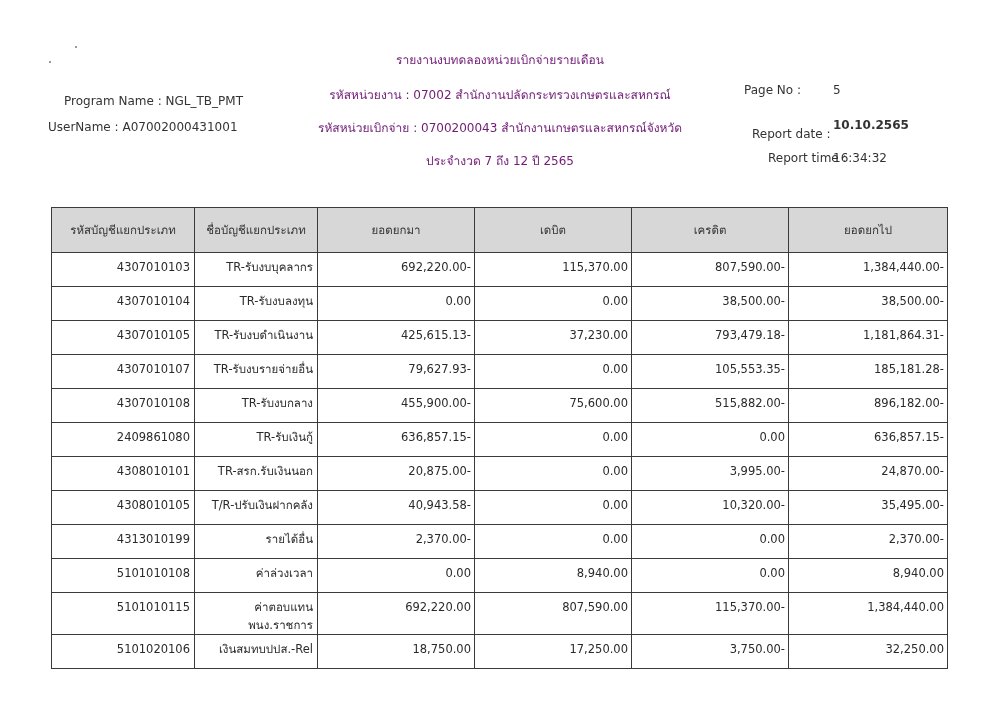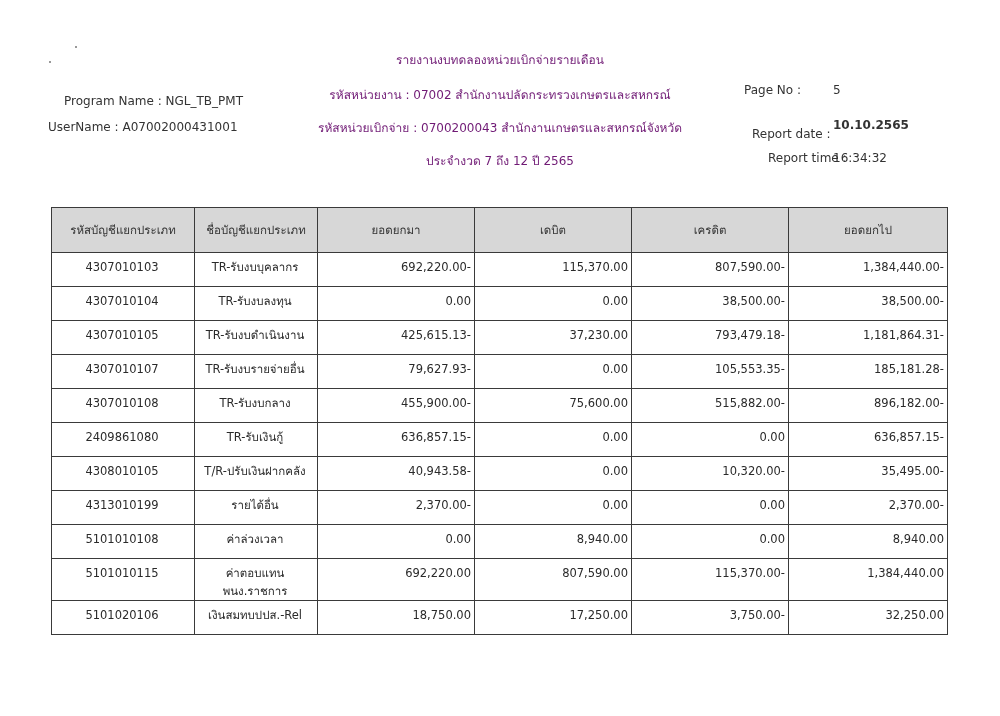--- a/index.html
+++ b/index.html
@@ -17,21 +17,21 @@
   }
   table.report th, table.report td {
     border: 1.5px solid #3a3a3a; padding: 0 4px; vertical-align: top;
   }
   table.report th {
     background: #d7d7d7; font-weight: normal; height: 44px; vertical-align: middle;
     text-align: center; color: #333;
   }
   table.report td { height: 34px; padding-top: 5px; line-height: 18px; box-sizing: border-box; }
   table.report td.num { text-align: right; padding-right: 3px; }
-  table.report td.txt { text-align: center; padding-left: 2px; }
+  table.report td.txt { text-align: right; padding-left: 2px; }
   table.report tr.tall td { height: 41px; }
 </style>
 </head>
 <body>
 
 <div class="dot" style="left:75px;top:46px;"></div>
 <div class="dot" style="left:49px;top:61px;"></div>
 
 <div class="center" style="top:50px;">รายงานงบทดลองหน่วยเบิกจ่ายรายเดือน</div>
 <div class="center" style="top:85px;">รหัสหน่วยงาน : 07002 สำนักงานปลัดกระทรวงเกษตรและสหกรณ์</div>
@@ -110,20 +110,28 @@
       </tr>
       <tr>
         <td class="txt">2409861080</td>
         <td class="txt">TR-รับเงินกู้</td>
         <td class="num">636,857.15-</td>
         <td class="num">0.00</td>
         <td class="num">0.00</td>
         <td class="num">636,857.15-</td>
       </tr>
       <tr>
+        <td class="txt">4308010101</td>
+        <td class="txt">TR-สรก.รับเงินนอก</td>
+        <td class="num">20,875.00-</td>
+        <td class="num">0.00</td>
+        <td class="num">3,995.00-</td>
+        <td class="num">24,870.00-</td>
+      </tr>
+      <tr>
         <td class="txt">4308010105</td>
         <td class="txt">T/R-ปรับเงินฝากคลัง</td>
         <td class="num">40,943.58-</td>
         <td class="num">0.00</td>
         <td class="num">10,320.00-</td>
         <td class="num">35,495.00-</td>
       </tr>
       <tr>
         <td class="txt">4313010199</td>
         <td class="txt">รายได้อื่น</td>

